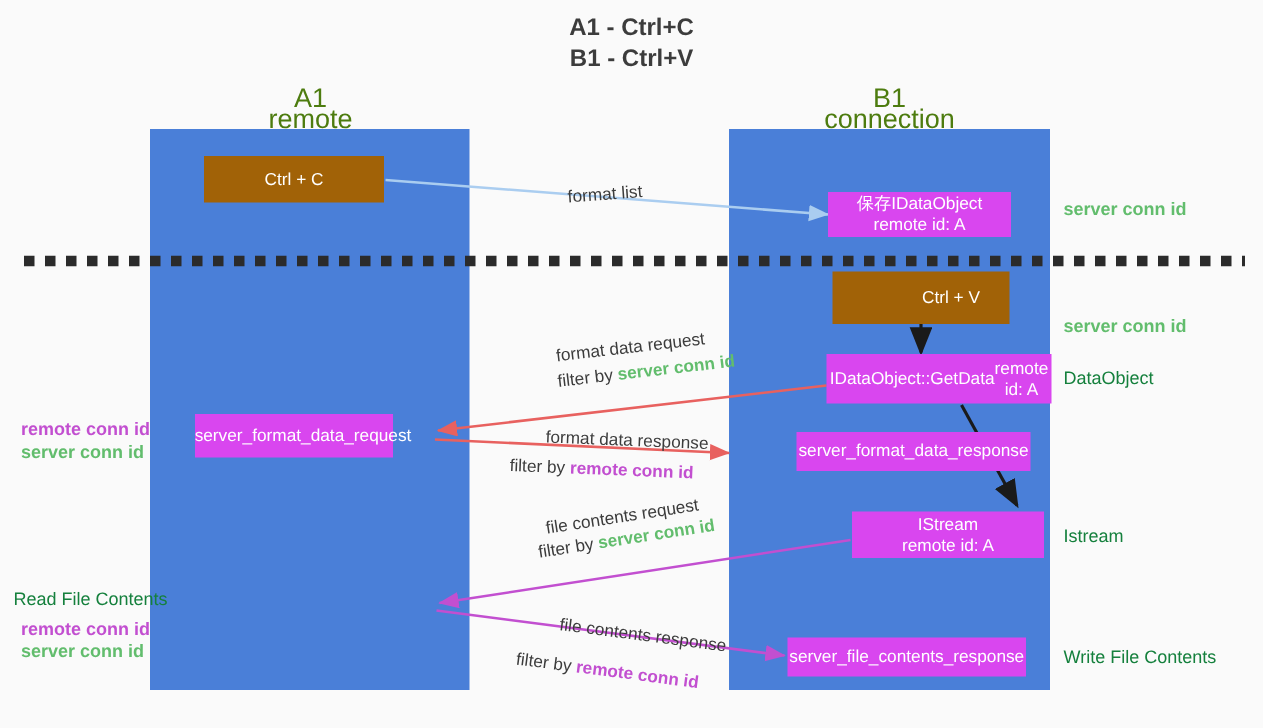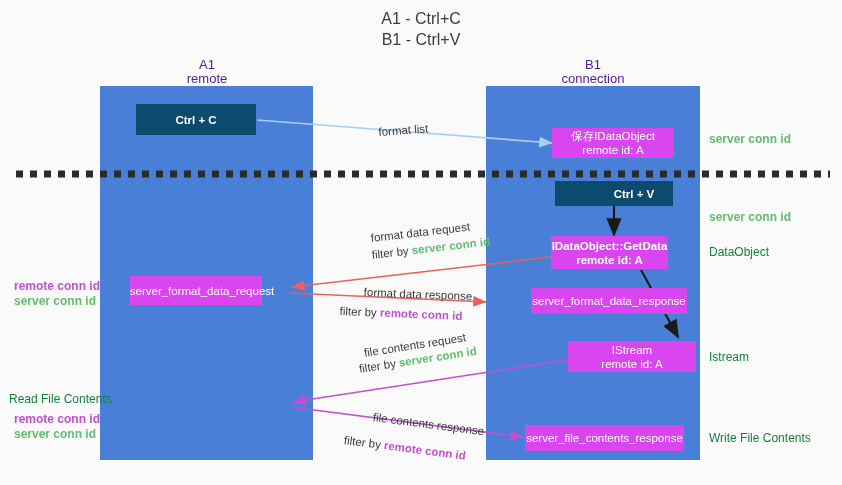--- a/index.html
+++ b/index.html
@@ -8,39 +8,39 @@
     background:#fafafa;
     font-family:"Liberation Sans","DejaVu Sans",sans-serif;
     overflow:hidden;
     position:relative;
   }
   #stage{position:absolute;left:0;top:0;width:842px;height:485px;}
 
   
   .title{
     position:absolute;left:0;top:8px;width:842px;
-    text-align:center;color:#3c3c3c;font-size:16px;line-height:21px;
+    text-align:center;color:#3c3c3c;font-size:16px;line-height:21px;font-weight:bold;
   }
 
   
   .colcap{
-    position:absolute;text-align:center;color:#4c1d95;
-    font-size:13px;line-height:14px;width:220px;
+    position:absolute;text-align:center;color:#4d7c0f;
+    font-size:18px;line-height:14px;width:220px;
   }
 
   
   .panel{position:absolute;background:#4a7fd8;}
 
   
   .box{
     position:absolute;display:flex;align-items:center;justify-content:center;
     color:#ffffff;font-size:11.5px;line-height:14px;text-align:center;
     box-sizing:border-box;padding:2px 4px;
   }
-  .box.green{background:#0c4a6e;font-weight:bold;}
+  .box.green{background:#a16207;}
   .box.orange{background:#d946ef;}
 
   
   .ann{position:absolute;font-size:12px;line-height:15px;color:#15803d;white-space:nowrap;}
   .ann.green{color:#62bd6d;font-weight:bold;}
   .ann.purple{color:#c24fd0;font-weight:bold;}
 
   
   .elab{
     position:absolute;font-size:11.5px;line-height:14px;color:#3c3c3c;
@@ -110,23 +110,23 @@
   <div class="box green" style="left:136px;top:104px;width:120px;height:31px;">Ctrl + C</div>
 
   <div class="box orange" style="left:130px;top:276px;width:132px;height:29px;padding-left:16px;">server_format_data_request</div>
 
 
   <div class="box orange" style="left:552px;top:128px;width:122px;height:30px;flex-direction:column;">
     <span>保存IDataObject</span>
     <span>remote id: A</span>
   </div>
 
-  <div class="box green" style="left:555px;top:181px;width:118px;height:25px;padding-left:44px;">Ctrl + V</div>
+  <div class="box green" style="left:555px;top:181px;width:118px;height:35px;padding-left:44px;">Ctrl + V</div>
 
-  <div class="box orange" style="left:551px;top:236px;width:117px;height:33px;flex-direction:column;font-weight:bold;">
+  <div class="box orange" style="left:551px;top:236px;width:150px;height:33px;flex-direction:row;">
     <span>IDataObject::GetData</span>
     <span>remote id: A</span>
   </div>
 
   <div class="box orange" style="left:489px;top:288px;width:156px;height:26px;margin-left:42px;">server_format_data_response</div>
 
   <div class="box orange" style="left:568px;top:341px;width:128px;height:31px;flex-direction:column;">
     <span>IStream</span>
     <span>remote id: A</span>
   </div>

